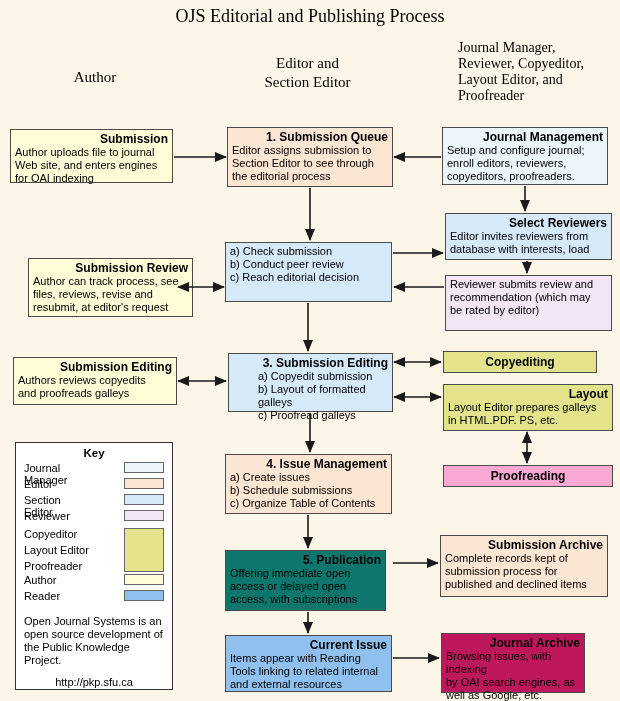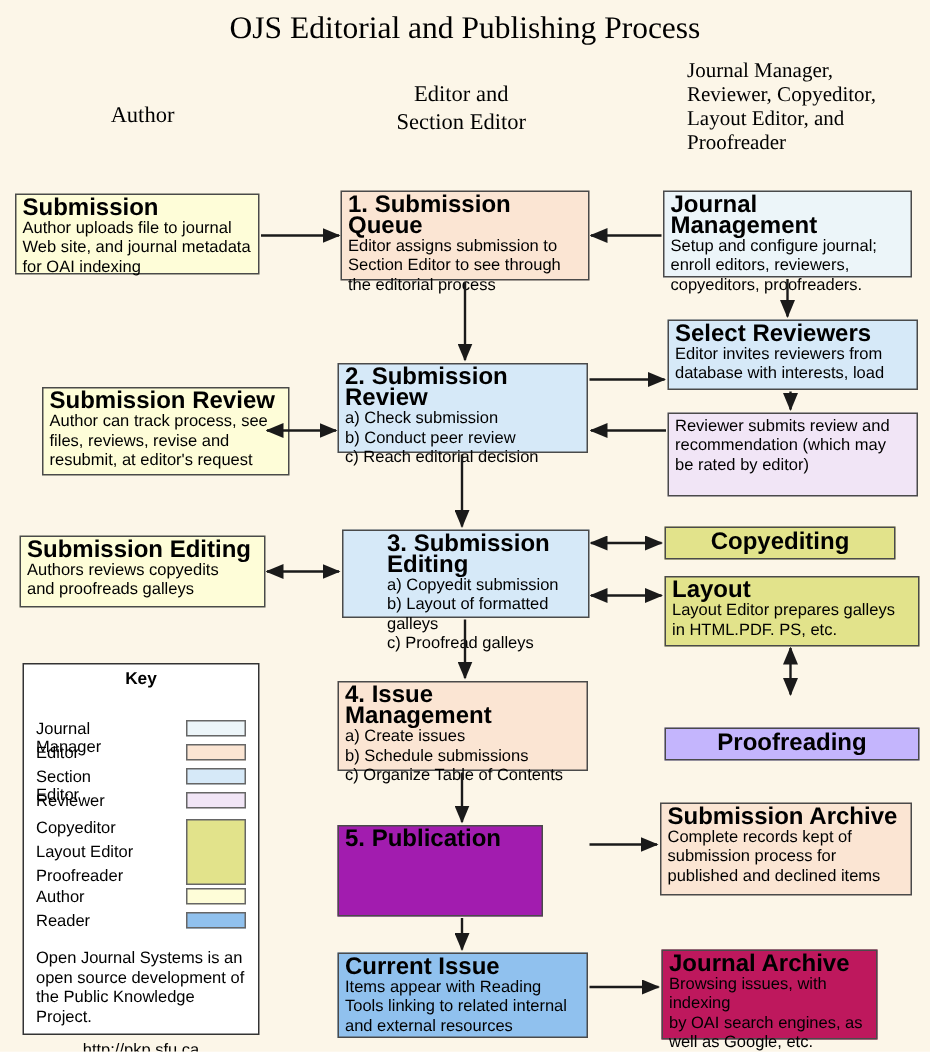--- a/index.html
+++ b/index.html
@@ -1,33 +1,33 @@
 <!DOCTYPE html>
 <html><head>
 <meta charset="utf-8">
 <style>
   html,body{margin:0;padding:0;}
   #page{position:relative;width:620px;height:701px;overflow:hidden;
         font-family:"Liberation Sans",sans-serif;color:#000;}
   .title{position:absolute;top:6px;left:0;width:620px;text-align:center;
-         font-family:"Liberation Serif",serif;font-size:21px;}
+         font-family:"Liberation Serif",serif;font-size:18px;}
   .colhdr{position:absolute;font-family:"Liberation Serif",serif;
           white-space:pre-line;}
   #hdr-author{left:10px;top:68px;width:170px;text-align:center;font-size:15px;line-height:18px;}
   #hdr-editor{left:215px;top:54px;width:185px;text-align:center;font-size:15px;line-height:19px;}
   #hdr-manager{left:458px;top:40px;width:160px;text-align:left;font-size:14px;line-height:16px;}
   .fbox{position:absolute;box-sizing:border-box;border:1.5px solid #4a4a4a;
         padding:2px 4px;font-size:11px;line-height:13px;}
-  .fbox .t{font-weight:bold;text-align:left;font-size:16px;line-height:14px;}
+  .fbox .t{font-weight:bold;text-align:right;font-size:12px;line-height:14px;}
   .fbox .b{white-space:pre-line;}
   .fbox.center-only{display:flex;align-items:center;justify-content:center;}
   #key{position:absolute;left:15px;top:442px;width:158px;height:248px;
        box-sizing:border-box;border:1.5px solid #333;background:#fff;
        padding:4px 8px 0 8px;font-size:11px;}
-  #key .kt{font-weight:bold;text-align:center;font-size:11.5px;margin-bottom:21px;}
+  #key .kt{font-weight:bold;text-align:center;font-size:11.5px;margin-bottom:3px;}
   .krow{display:flex;justify-content:space-between;height:16px;gap:46px;}
   .swatch{width:40px;height:11px;border:1.5px solid #666;box-sizing:border-box;flex:none;}
   .kgroup{display:flex;align-items:center;justify-content:space-between;}
   .kgroup .klabels span{display:block;height:16px;line-height:16px;}
   .swatch.tall{height:44px;}
   .knote{white-space:pre-line;margin-top:9px;line-height:13px;}
   .kurl{text-align:center;margin-top:9px;}
   #arrows{position:absolute;left:0;top:0;pointer-events:none;}
   #arrows line{stroke:#1a1a1a;stroke-width:1.6;}
 </style>
@@ -42,21 +42,21 @@
   <div class="colhdr" id="hdr-editor">Editor and
 Section Editor</div>
   <div class="colhdr" id="hdr-manager">Journal Manager,
 Reviewer, Copyeditor,
 Layout Editor, and
 Proofreader</div>
 
   <div class="fbox" style="left: 10px; top: 129px; width: 163px; height: 54px; background-color: rgb(254, 253, 216);">
     <div class="t">Submission</div>
     <div class="b">Author uploads file to journal
-Web site, and journal metadata
+Web site, and enters engines
 for OAI indexing</div>
   </div>
   <div class="fbox" style="left: 28px; top: 258px; width: 165px; height: 59px; background-color: rgb(254, 253, 216);">
     <div class="t">Submission Review</div>
     <div class="b">Author can track process, see
 files, reviews, revise and
 resubmit, at editor's request</div>
   </div>
   <div class="fbox" style="left: 13px; top: 357px; width: 164px; height: 48px; background-color: rgb(254, 253, 216);">
     <div class="t">Submission Editing</div>
@@ -64,39 +64,41 @@
 and proofreads galleys</div>
   </div>
 
   <div class="fbox" style="left: 227px; top: 127px; width: 166px; height: 60px; background-color: rgb(251, 229, 211);">
     <div class="t">1. Submission Queue</div>
     <div class="b">Editor assigns submission to
 Section Editor to see through
 the editorial process</div>
   </div>
   <div class="fbox" style="left: 225px; top: 242px; width: 167px; height: 60px; background-color: rgb(214, 233, 248);">
-    <div class="t">2. Submission Review</div>
     <div class="b">a) Check submission
 b) Conduct peer review
 c) Reach editorial decision</div>
   </div>
   <div class="fbox" style="left: 228px; top: 353px; width: 165px; height: 59px; background-color: rgb(214, 233, 248); padding-left: 29px;">
     <div class="t">3. Submission Editing</div>
     <div class="b">a) Copyedit submission
 b) Layout of formatted galleys
 c) Proofread galleys</div>
   </div>
   <div class="fbox" style="left: 225px; top: 454px; width: 167px; height: 60px; background-color: rgb(251, 229, 211);">
     <div class="t">4. Issue Management</div>
     <div class="b">a) Create issues
 b) Schedule submissions
 c) Organize Table of Contents</div>
   </div>
-  <div class="fbox" style="left: 225px; top: 550px; width: 137px; height: 61px; background-color: #a21caf;">
+  <div class="fbox" style="left: 225px; top: 550px; width: 161px; height: 61px; background-color: #0f766e;">
     <div class="t">5. Publication</div>
+    <div class="b">Offering immediate open
+access or delayed open
+access, with subscriptions</div>
   </div>
   <div class="fbox" style="left: 225px; top: 635px; width: 167px; height: 57px; background-color: rgb(144, 193, 238);">
     <div class="t">Current Issue</div>
     <div class="b">Items appear with Reading
 Tools linking to related internal
 and external resources</div>
   </div>
 
   <div class="fbox" style="left: 442px; top: 127px; width: 166px; height: 58px; background-color: rgb(236, 245, 249);">
     <div class="t">Journal Management</div>
@@ -115,21 +117,21 @@
 be rated by editor)</div>
   </div>
   <div class="fbox center-only" style="left: 443px; top: 351px; width: 154px; height: 22px; background-color: rgb(226, 227, 139);">
     <div class="t">Copyediting</div>
   </div>
   <div class="fbox" style="left: 443px; top: 384px; width: 170px; height: 47px; background-color: rgb(226, 227, 139);">
     <div class="t">Layout</div>
     <div class="b">Layout Editor prepares galleys
 in HTML.PDF. PS, etc.</div>
   </div>
-  <div class="fbox center-only" style="left: 443px; top: 485px; width: 170px; height: 22px; background-color: #c4b5fd;">
+  <div class="fbox center-only" style="left: 443px; top: 465px; width: 170px; height: 22px; background-color: #f9a8d4;">
     <div class="t">Proofreading</div>
   </div>
   <div class="fbox" style="left: 440px; top: 535px; width: 168px; height: 62px; background-color: rgb(251, 229, 211);">
     <div class="t">Submission Archive</div>
     <div class="b">Complete records kept of
 submission process for
 published and declined items</div>
   </div>
   <div class="fbox" style="left: 441px; top: 633px; width: 144px; height: 60px; background-color: #be185d;">
     <div class="t">Journal Archive</div>

